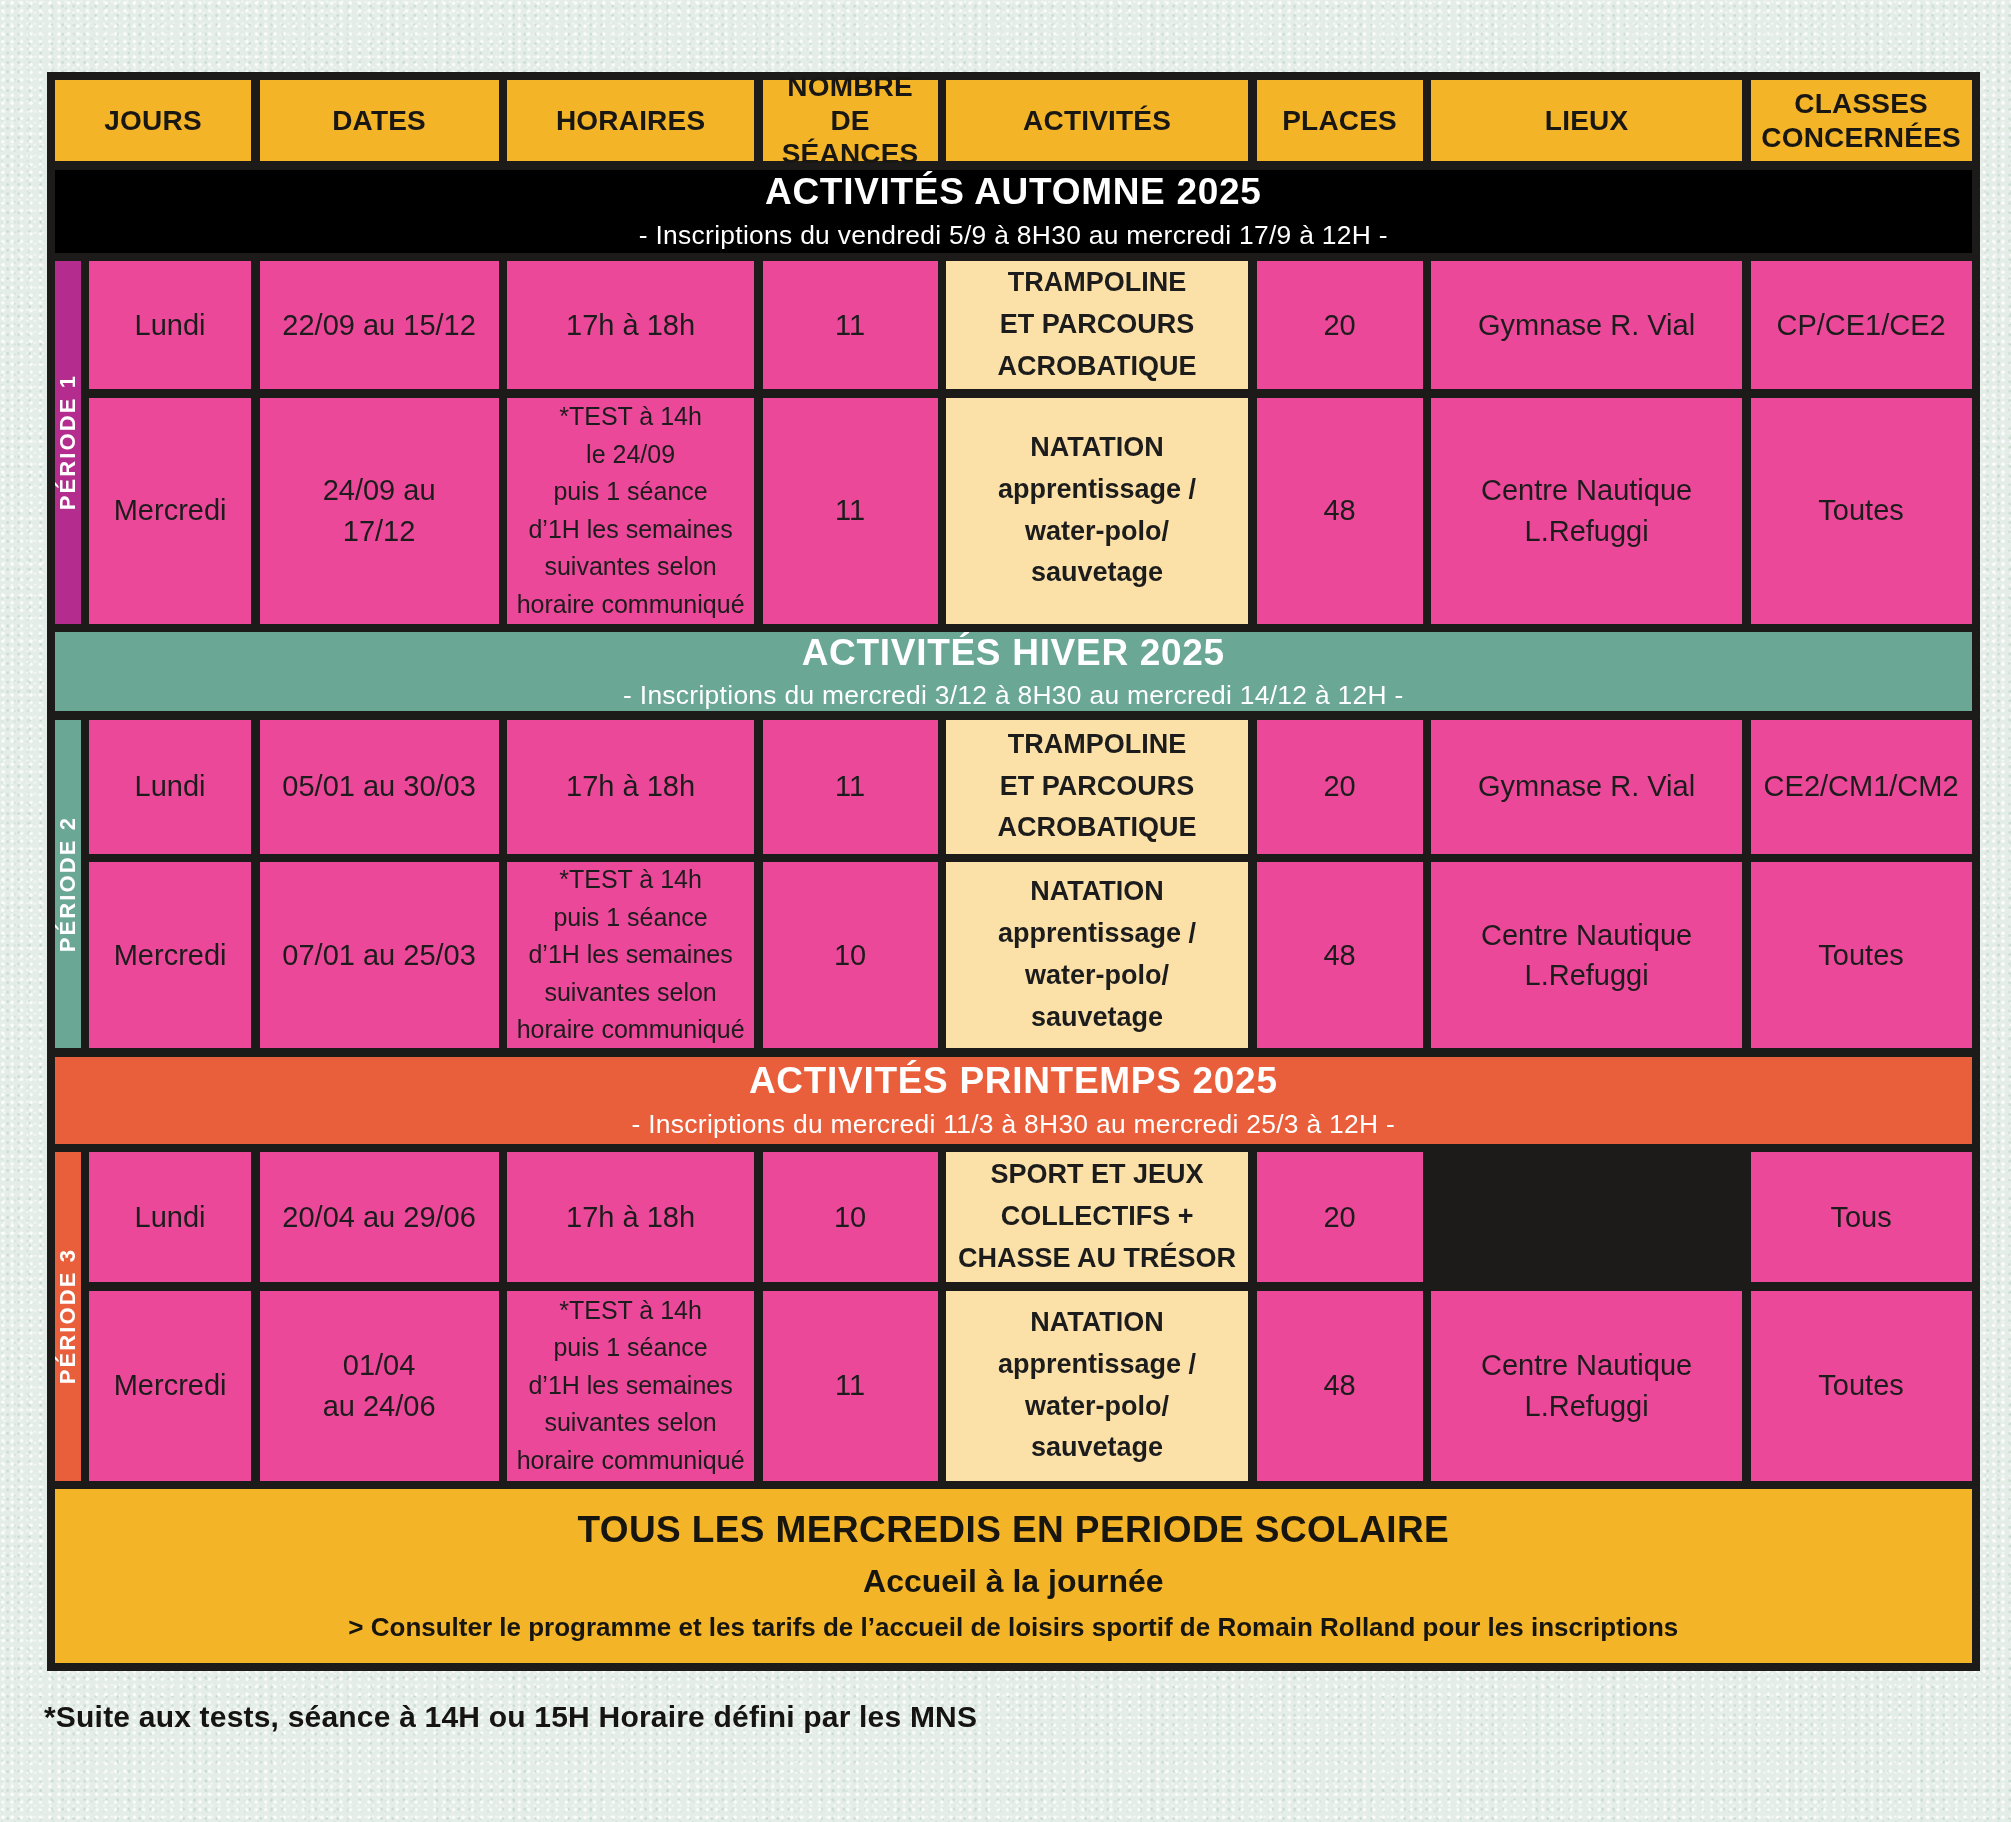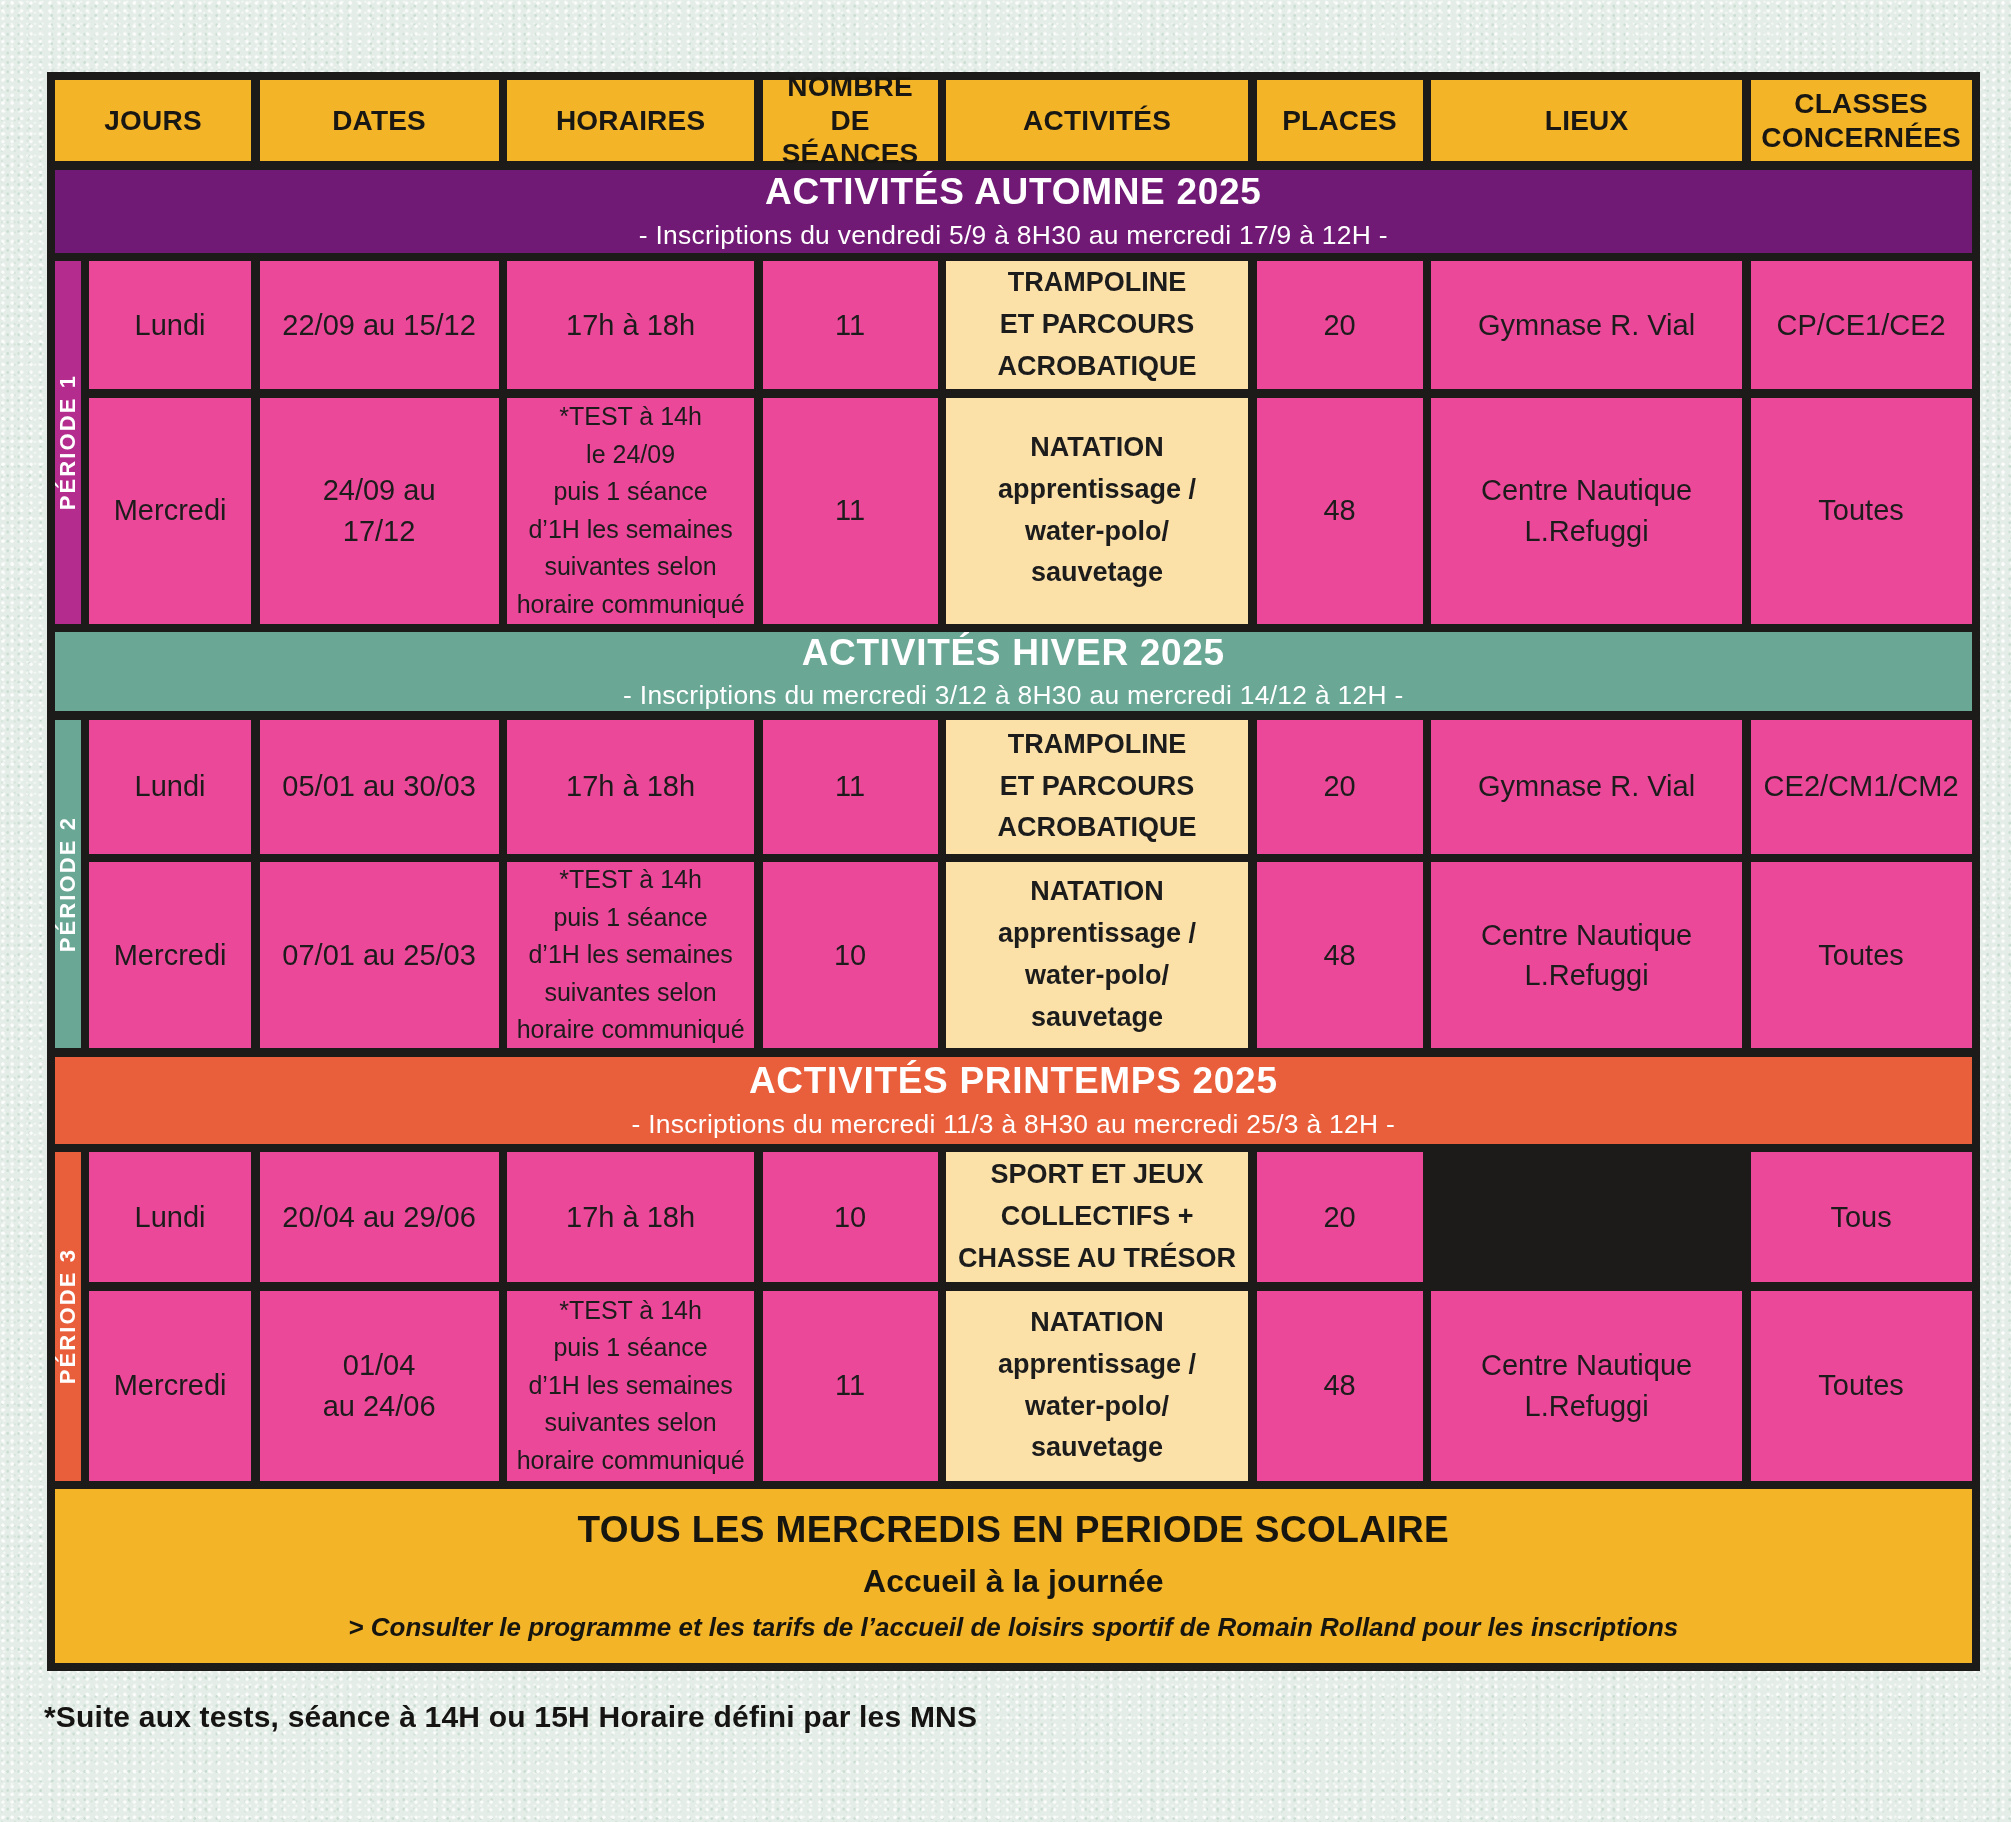--- a/index.html
+++ b/index.html
@@ -26,40 +26,40 @@
     text-align:center;white-space:pre-line;color:#1c1c1c;
     font-size:29px;line-height:1.38;
   }
   .head{
     background:#f4b428;font-weight:700;font-size:28px;line-height:1.2;
     color:#191713;letter-spacing:0.2px;
   }
   .small{font-size:25px;line-height:1.5;}
   .activity{background:#fbe0a8;font-weight:700;font-size:27px;line-height:1.55;}
   .band{display:flex;flex-direction:column;align-items:center;justify-content:center;color:#fff;gap:6.8px;}
-  .band-automne{background:#701a75;}
+  .band-automne{background:#000000;}
   .band-hiver{background:#6ba795;}
   .band-printemps{background:#e95f3c;}
   .band-title{font-weight:800;font-size:37px;letter-spacing:0.7px;}
   .band-sub{font-size:26.4px;letter-spacing:0.3px;}
   .stripe{display:flex;align-items:center;justify-content:center;}
   .stripe-automne{background:#b32c8e;}
   .stripe-hiver{background:#6ba795;}
   .stripe-printemps{background:#e95f3c;}
   .stripe span{
     writing-mode:vertical-rl;transform:rotate(180deg);
     color:#fff;font-weight:700;font-size:22px;letter-spacing:2.1px;white-space:nowrap;
   }
   .footer{
     background:#f4b428;display:flex;flex-direction:column;align-items:center;
     justify-content:space-evenly;padding:8.5px 25.6px;box-sizing:border-box;color:#17150f;
   }
   .footer-l1{font-weight:800;font-size:37px;letter-spacing:0.4px;}
   .footer-l2{font-weight:700;font-size:32px;}
-  .footer-l3{font-weight:700;font-style:italic;font-size:26px;}
+  .footer-l3{font-weight:700;font-size:26px;}
   .footnote{
     position:absolute;left:44px;top:1700px;
     font-weight:700;font-size:30px;color:#161412;letter-spacing:0.2px;
   }
 </style>
 </head>
 <body>
 
 <div class="grid">
 

